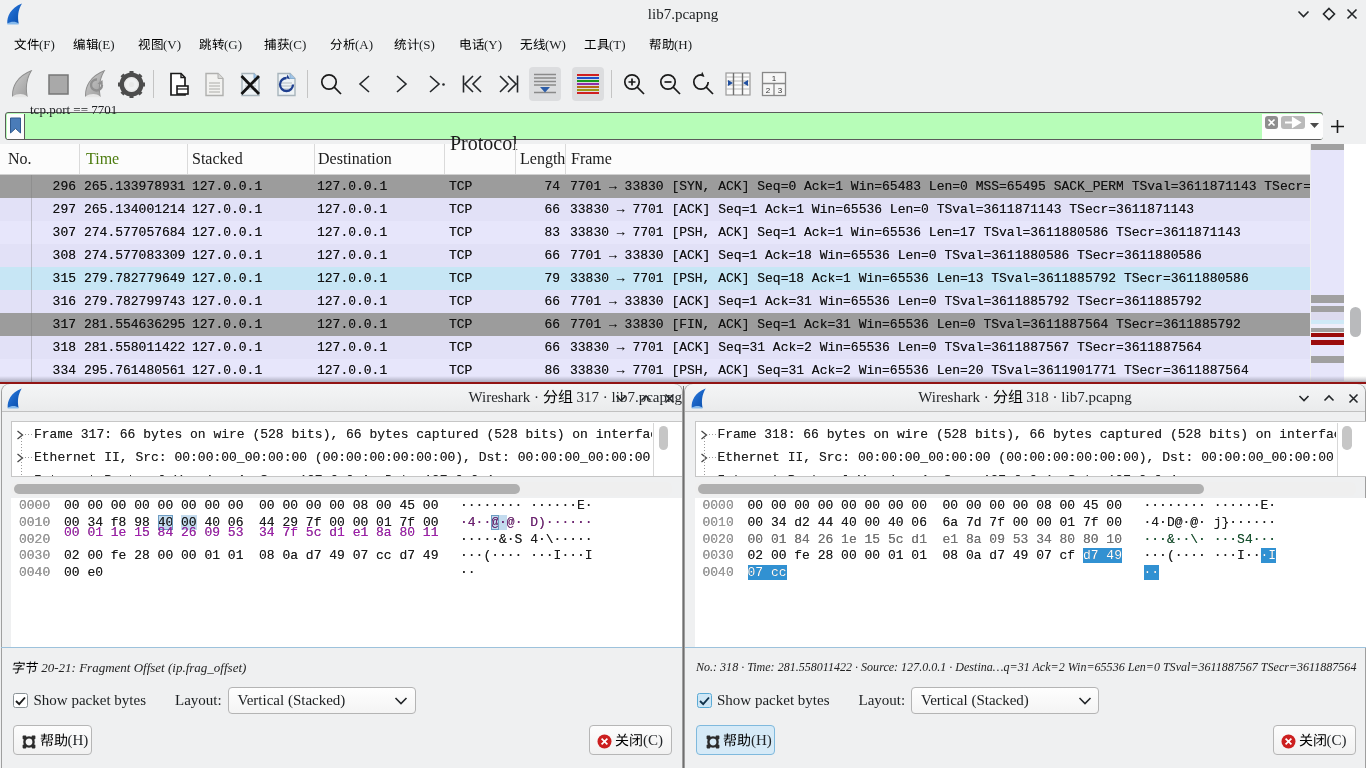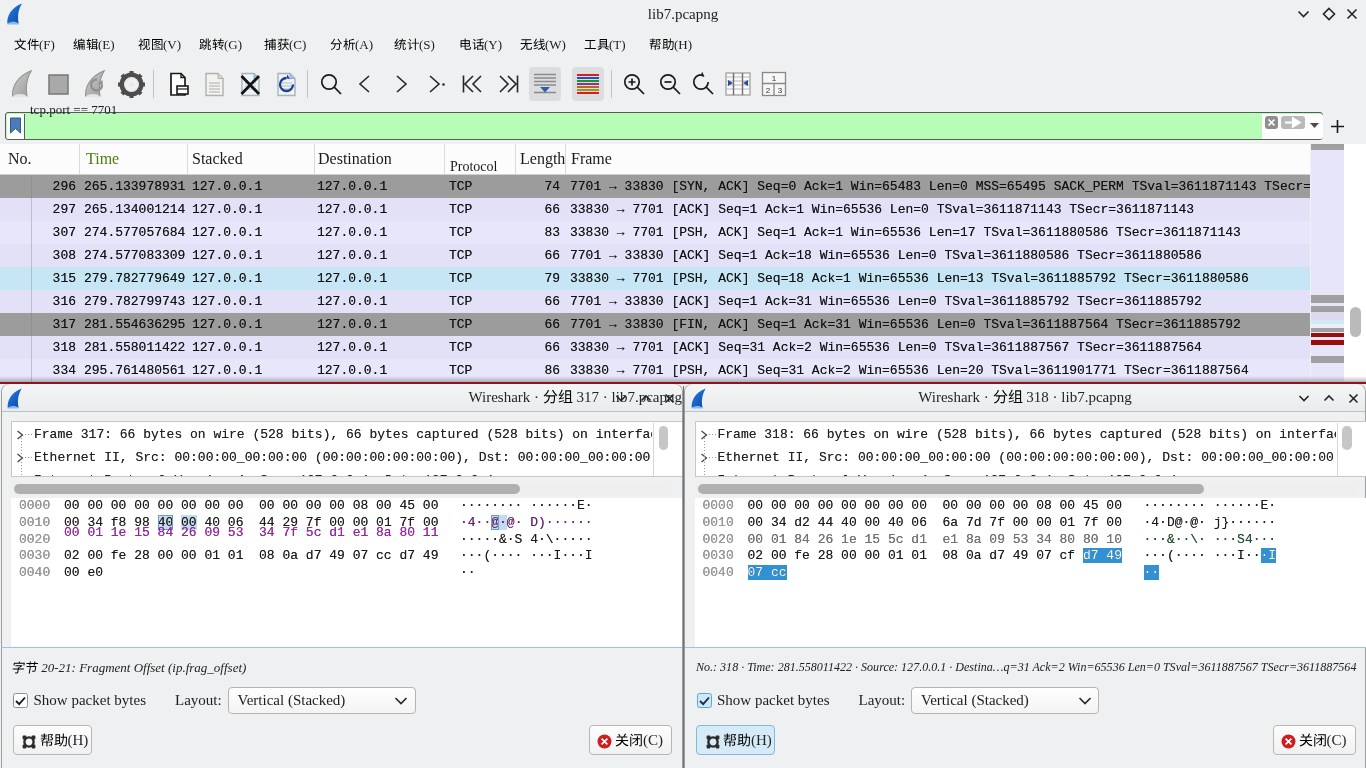--- a/index.html
+++ b/index.html
@@ -337,21 +337,21 @@
   </svg>
 <div class="a" style="left:0;top:144px;width:1310px;height:30.5px;background:#fcfcfc;border-bottom:1px solid #d0d0d0"></div>
 <div class="a" style="left:8px;top:144px;height:30.5px;font-size:16px;line-height:30.5px;color:#1b1b1b">No.</div>
 <div class="a" style="left:79px;top:144px;width:1px;height:29.5px;background:#dadada"></div>
 <div class="a" style="left:86px;top:144px;height:30.5px;font-size:16px;line-height:30.5px;color:#4d7c0f">Time</div>
 <div class="a" style="left:187px;top:144px;width:1px;height:29.5px;background:#dadada"></div>
 <div class="a" style="left:192px;top:144px;height:30.5px;font-size:16px;line-height:30.5px;color:#1b1b1b">Stacked</div>
 <div class="a" style="left:314px;top:144px;width:1px;height:29.5px;background:#dadada"></div>
 <div class="a" style="left:318px;top:144px;height:30.5px;font-size:16px;line-height:30.5px;color:#1b1b1b">Destination</div>
 <div class="a" style="left:444px;top:144px;width:1px;height:29.5px;background:#dadada"></div>
-<div class="a" style="left:450px;top:152px;height:30.5px;font-size:14px;line-height:30.5px;color:#1b1b1b">Protocol</div>
+<div class="a" style="left:450px;top:128px;height:30.5px;font-size:20px;line-height:30.5px;color:#1b1b1b">Protocol</div>
 <div class="a" style="left:515px;top:144px;width:1px;height:29.5px;background:#dadada"></div>
 <div class="a" style="left:520px;top:144px;height:30.5px;font-size:16px;line-height:30.5px;color:#1b1b1b">Length</div>
 <div class="a" style="left:565px;top:144px;width:1px;height:29.5px;background:#dadada"></div>
 <div class="a" style="left:571px;top:144px;height:30.5px;font-size:16px;line-height:30.5px;color:#1b1b1b">Frame</div>
 <div class="a mono" style="left:0;top:174.5px;width:1310px;height:23.0px;background:#9c9c9c;line-height:23.0px;color:#111;overflow:hidden"><span class="a" style="left:0;top:0;width:76px;text-align:right">296</span><span class="a" style="left:84px;top:0">265.133978931</span><span class="a" style="left:192px;top:0">127.0.0.1</span><span class="a" style="left:317px;top:0">127.0.0.1</span><span class="a" style="left:449px;top:0">TCP</span><span class="a" style="left:484px;top:0;width:76px;text-align:right">74</span><span class="a" style="left:570px;top:0">7701 → 33830 [SYN, ACK] Seq=0 Ack=1 Win=65483 Len=0 MSS=65495 SACK_PERM TSval=3611871143 TSecr=361187114</span></div>
 <div class="a mono" style="left:0;top:197.5px;width:1310px;height:23.0px;background:#e2e1f7;line-height:23.0px;color:#111;overflow:hidden"><span class="a" style="left:0;top:0;width:76px;text-align:right">297</span><span class="a" style="left:84px;top:0">265.134001214</span><span class="a" style="left:192px;top:0">127.0.0.1</span><span class="a" style="left:317px;top:0">127.0.0.1</span><span class="a" style="left:449px;top:0">TCP</span><span class="a" style="left:484px;top:0;width:76px;text-align:right">66</span><span class="a" style="left:570px;top:0">33830 → 7701 [ACK] Seq=1 Ack=1 Win=65536 Len=0 TSval=3611871143 TSecr=3611871143</span></div>
 <div class="a mono" style="left:0;top:220.5px;width:1310px;height:23.0px;background:#e7e6fb;line-height:23.0px;color:#111;overflow:hidden"><span class="a" style="left:0;top:0;width:76px;text-align:right">307</span><span class="a" style="left:84px;top:0">274.577057684</span><span class="a" style="left:192px;top:0">127.0.0.1</span><span class="a" style="left:317px;top:0">127.0.0.1</span><span class="a" style="left:449px;top:0">TCP</span><span class="a" style="left:484px;top:0;width:76px;text-align:right">83</span><span class="a" style="left:570px;top:0">33830 → 7701 [PSH, ACK] Seq=1 Ack=1 Win=65536 Len=17 TSval=3611880586 TSecr=3611871143</span></div>
 <div class="a mono" style="left:0;top:243.5px;width:1310px;height:23.0px;background:#e2e1f7;line-height:23.0px;color:#111;overflow:hidden"><span class="a" style="left:0;top:0;width:76px;text-align:right">308</span><span class="a" style="left:84px;top:0">274.577083309</span><span class="a" style="left:192px;top:0">127.0.0.1</span><span class="a" style="left:317px;top:0">127.0.0.1</span><span class="a" style="left:449px;top:0">TCP</span><span class="a" style="left:484px;top:0;width:76px;text-align:right">66</span><span class="a" style="left:570px;top:0">7701 → 33830 [ACK] Seq=1 Ack=18 Win=65536 Len=0 TSval=3611880586 TSecr=3611880586</span></div>
 <div class="a mono" style="left:0;top:266.5px;width:1310px;height:23.0px;background:#c7e6f5;line-height:23.0px;color:#111;overflow:hidden"><span class="a" style="left:0;top:0;width:76px;text-align:right">315</span><span class="a" style="left:84px;top:0">279.782779649</span><span class="a" style="left:192px;top:0">127.0.0.1</span><span class="a" style="left:317px;top:0">127.0.0.1</span><span class="a" style="left:449px;top:0">TCP</span><span class="a" style="left:484px;top:0;width:76px;text-align:right">79</span><span class="a" style="left:570px;top:0">33830 → 7701 [PSH, ACK] Seq=18 Ack=1 Win=65536 Len=13 TSval=3611885792 TSecr=3611880586</span></div>
 <div class="a mono" style="left:0;top:289.5px;width:1310px;height:23.0px;background:#e2e1f7;line-height:23.0px;color:#111;overflow:hidden"><span class="a" style="left:0;top:0;width:76px;text-align:right">316</span><span class="a" style="left:84px;top:0">279.782799743</span><span class="a" style="left:192px;top:0">127.0.0.1</span><span class="a" style="left:317px;top:0">127.0.0.1</span><span class="a" style="left:449px;top:0">TCP</span><span class="a" style="left:484px;top:0;width:76px;text-align:right">66</span><span class="a" style="left:570px;top:0">7701 → 33830 [ACK] Seq=1 Ack=31 Win=65536 Len=0 TSval=3611885792 TSecr=3611885792</span></div>

